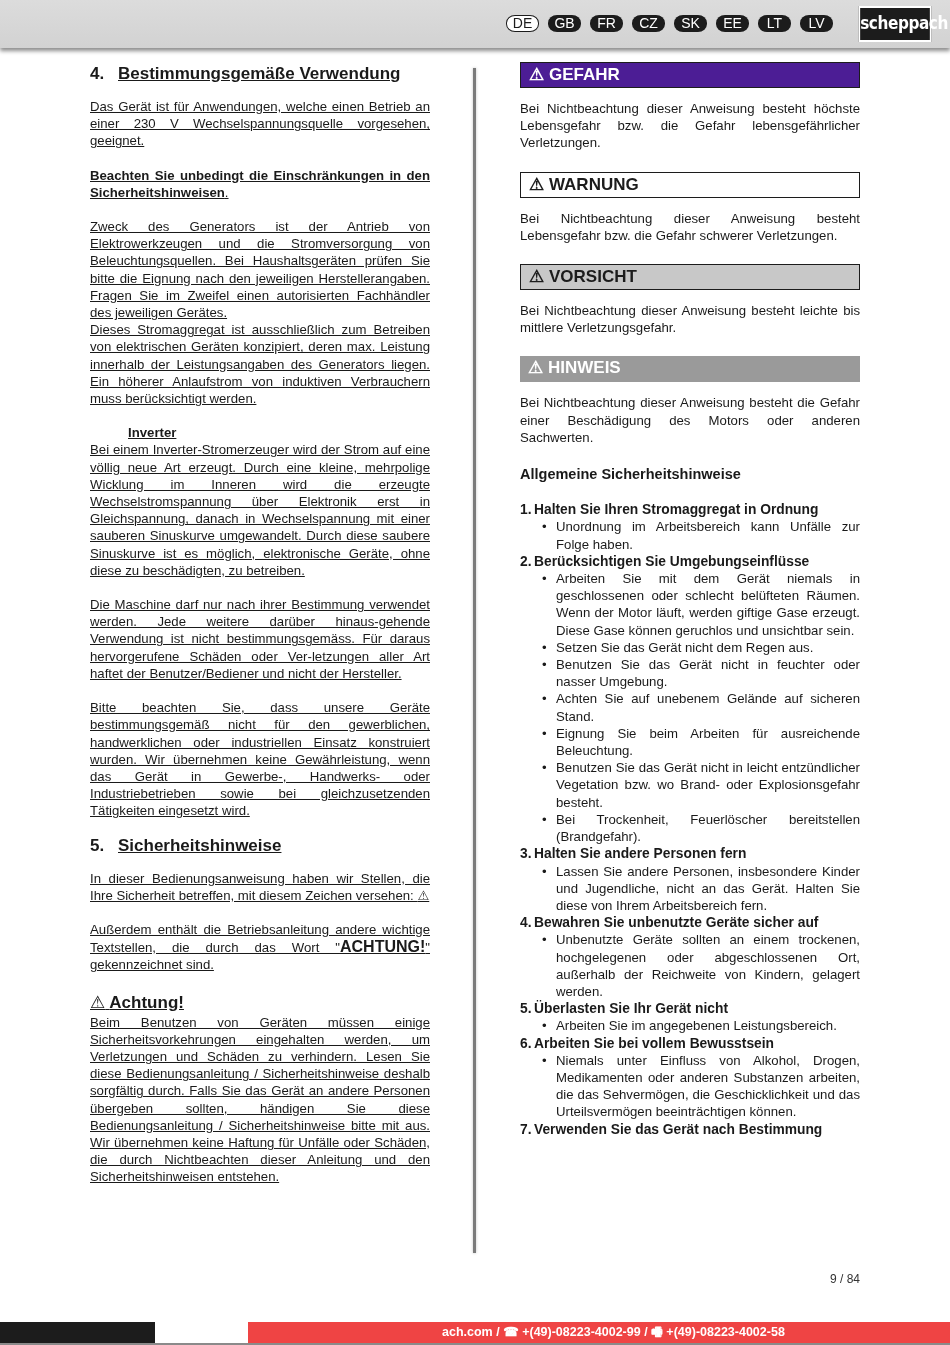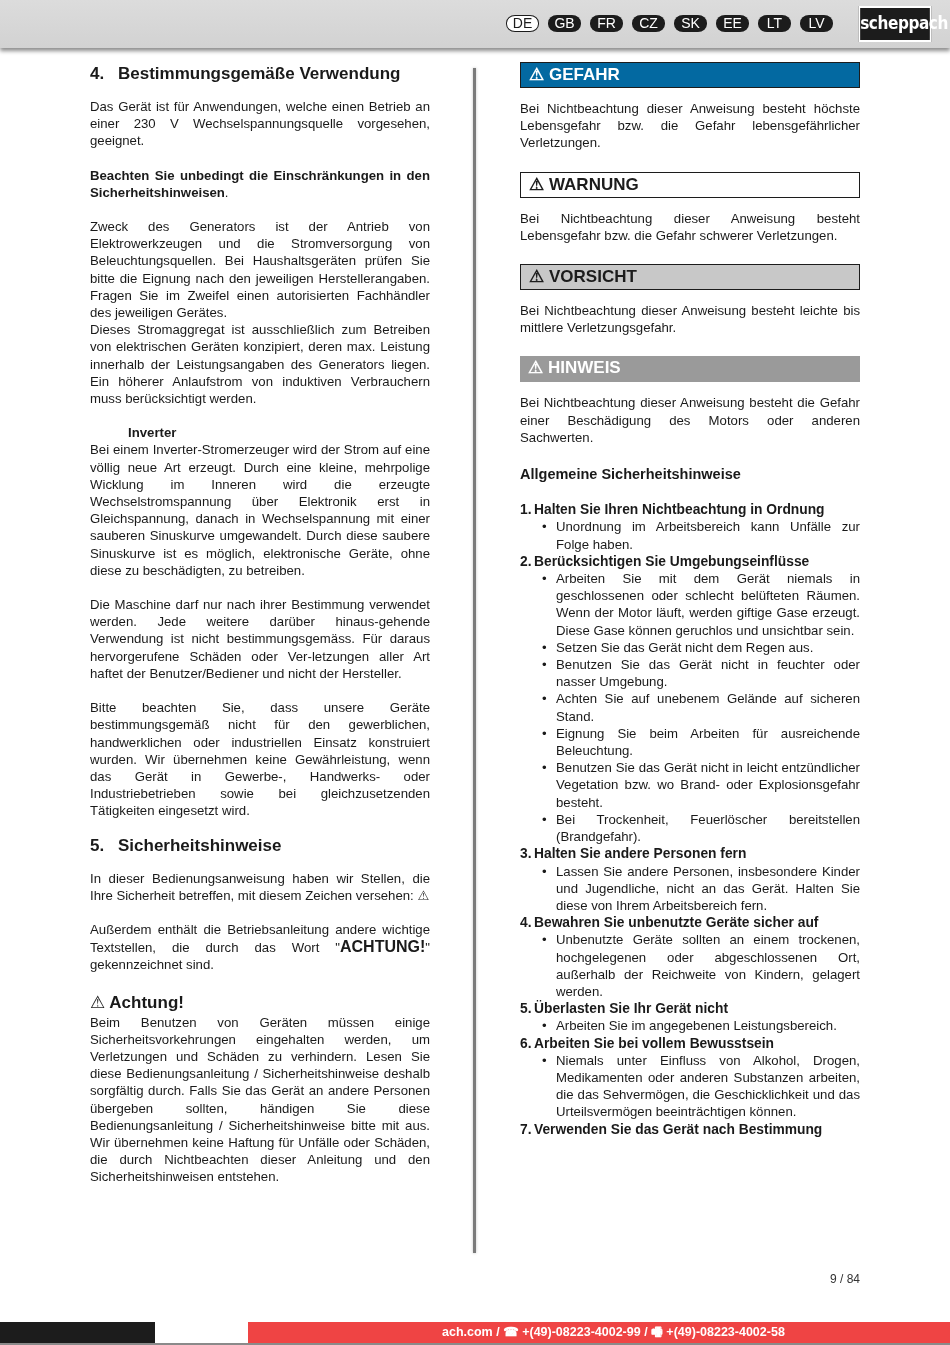--- a/index.html
+++ b/index.html
@@ -23,41 +23,41 @@
     .lang.active { background: #ffffff; color: #1c1c1c; border: 1.5px solid #1c1c1c; line-height: 14px; }
     .logo {
       position: absolute; left: 852px; top: 6px; width: 86px; height: 36px;
       background: #1c1c1c; border: 2px solid #ffffff; box-sizing: border-box;
       color: #ffffff; font-family: "DejaVu Sans", sans-serif; font-weight: bold;
       font-size: 18px; line-height: 30px; text-align: center; letter-spacing: -0.5px;
       transform: scaleX(0.85);
     }
     
     .col { position: absolute; top: 62px; font-size: 13.2px; line-height: 17.2px; }
-    .col-left { left: 90px; width: 340px; }
+    .col-left { left: 90px; width: 340px; text-decoration: underline; }
     .col-right { left: 520px; width: 340px; }
     .divider {
       position: absolute; left: 473px; top: 68px; width: 3px; height: 1185px;
       background: #7a7a7a; box-shadow: 0 0 3px rgba(0,0,0,0.25);
     }
     h2 { font-size: 17px; font-weight: bold; margin: 0 0 12px 0; line-height: 24px; }
     h2 .num { display: inline-block; width: 28px; }
     p { margin: 0; text-align: justify; }
     .gap { height: 17px; }
     .bold { font-weight: bold; }
     .sub { font-weight: bold; margin-left: 38px; }
     .achtung-big { font-weight: bold; font-size: 16px; }
     .achtung-head { font-size: 17px; font-weight: bold; line-height: 22px; margin-top: 4px; }
     .tri { font-weight: normal; }
     
     .sig {
       height: 26px; box-sizing: border-box; font-size: 17px; font-weight: bold;
       line-height: 24px; padding-left: 8px; margin: 0 0 12px 0;
     }
-    .sig.gefahr { background: #0369a1; color: #ffffff; border: 1px solid #1c1c1c; }
+    .sig.gefahr { background: #4c1d95; color: #ffffff; border: 1px solid #1c1c1c; }
     .sig.warnung { background: #ffffff; color: #1c1c1c; border: 1.5px solid #1c1c1c; }
     .sig.vorsicht { background: #c8c8c8; color: #1c1c1c; border: 1.5px solid #1c1c1c; }
     .sig.hinweis { background: #9a9a9a; color: #ffffff; border: none; }
     .sig-text { margin-bottom: 20px; }
     h3 { font-size: 14.5px; font-weight: bold; margin: 8px 0 18px 0; }
     .rule-head { font-weight: bold; font-size: 13.8px; display: flex; }
     .rule-head .n { width: 14px; flex: none; }
     ul { list-style: none; margin: 0; padding: 0 0 0 36px; }
     ul li { position: relative; text-align: justify; }
     ul li::before { content: "•"; position: absolute; left: -14px; }
@@ -124,21 +124,21 @@
   <div class="sig vorsicht"><span>⚠</span> <span>VORSICHT</span></div>
   <p class="sig-text">Bei Nichtbeachtung dieser Anweisung besteht leichte bis mittlere Verletzungsgefahr.</p>
   <div class="sig hinweis"><span>⚠</span> <span>HINWEIS</span></div>
   <p class="sig-text">Bei Nichtbeachtung dieser Anweisung besteht die Gefahr einer Beschädigung des Motors oder anderen Sachwerten.</p>
 
   <h3>Allgemeine Sicherheitshinweise</h3>
 
   <div>
     <div class="rule-head">
         <span class="n">1.</span>
-        <span>Halten Sie Ihren Nichtbeachtung in Ordnung</span>
+        <span>Halten Sie Ihren Stromaggregat in Ordnung</span>
       </div>
     <ul>
       <li>Unordnung im Arbeitsbereich kann Unfälle zur Folge haben.</li>
     </ul>
   </div>
   <div>
     <div class="rule-head">
         <span class="n">2.</span>
         <span>Berücksichtigen Sie Umgebungseinflüsse</span>
       </div>

